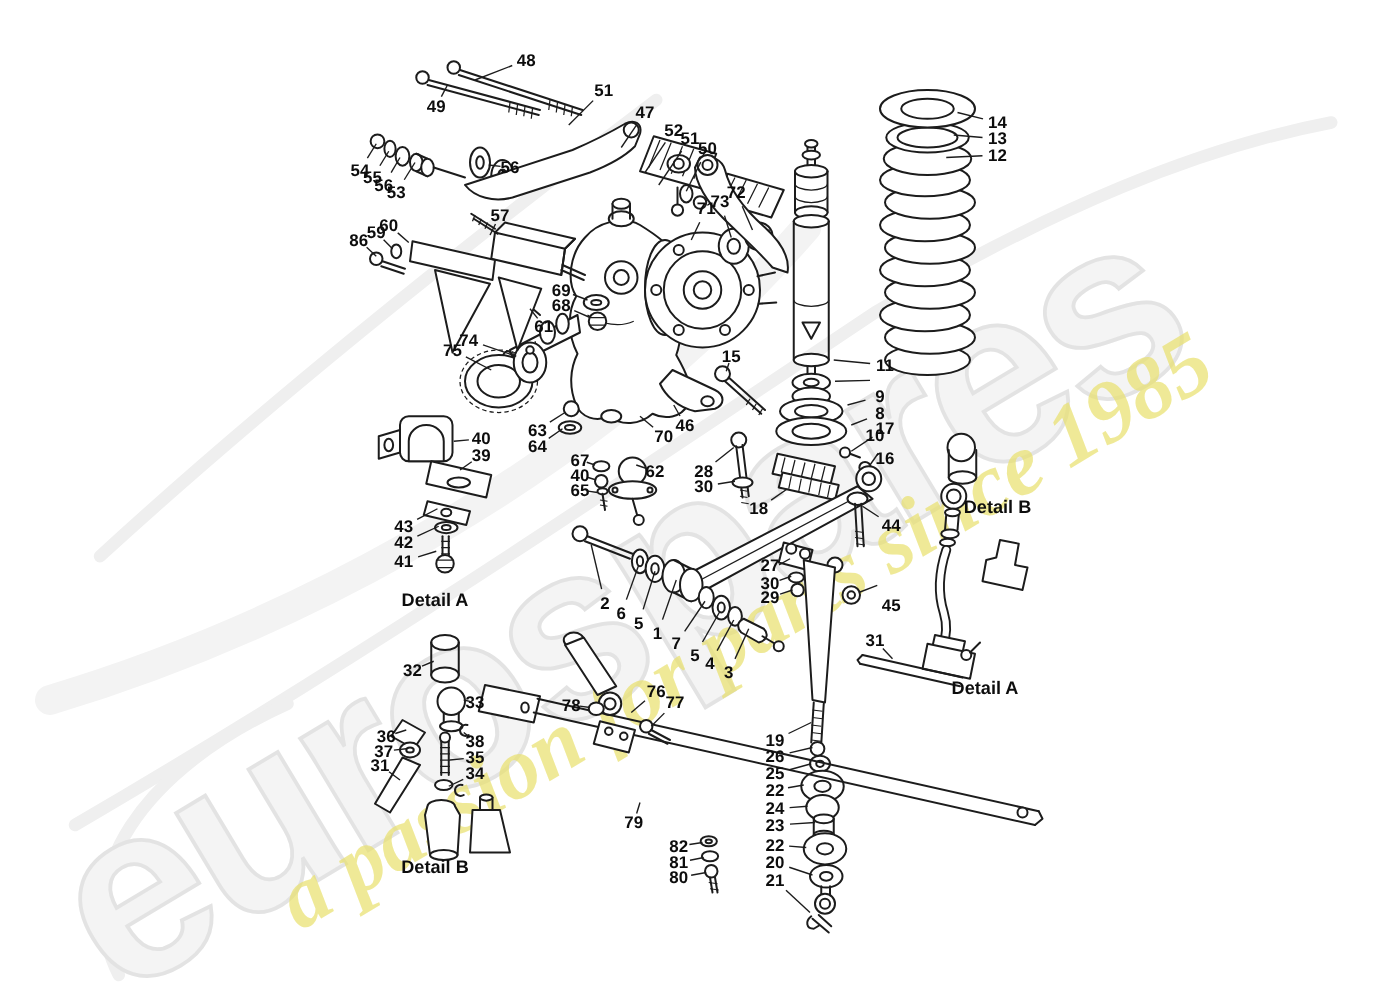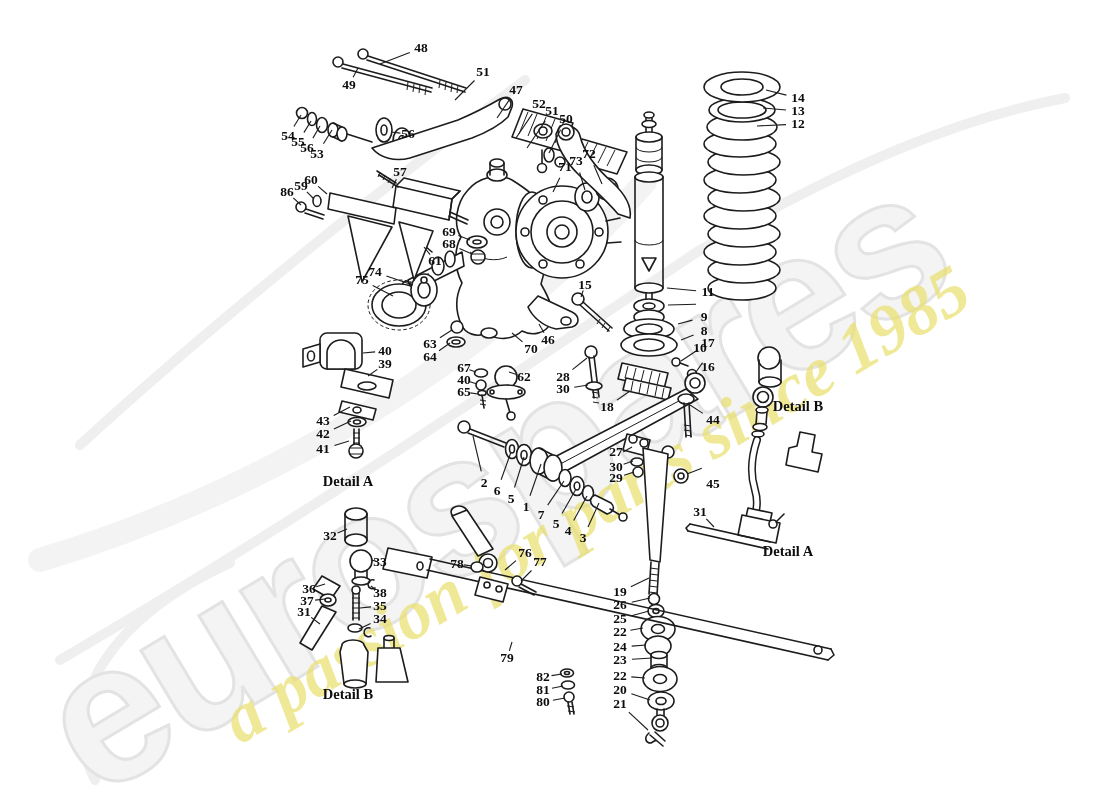--- a/index.html
+++ b/index.html
@@ -10,21 +10,21 @@
   .fw{fill:#ffffff;stroke:#1c1c1c;stroke-width:1.6;stroke-linejoin:round;}
   .thin{fill:none;stroke:#1c1c1c;stroke-width:1;}
   .rod{fill:none;stroke:#1c1c1c;stroke-width:8;stroke-linecap:round;}
   .rodcore{fill:none;stroke:#ffffff;stroke-width:5;stroke-linecap:round;}
   .wm-brand{font-family:"Liberation Sans",sans-serif;font-weight:bold;
             font-size:198px;letter-spacing:-6px;fill:#f4f4f4;stroke:#e3e3e3;stroke-width:3px;}
   .wm-tag{font-family:"Liberation Serif",serif;font-weight:bold;font-style:italic;
           font-size:70px;fill:#e9e170;opacity:.72;}
   .swoosh{fill:none;stroke:#efefef;stroke-width:10;stroke-linecap:round;}
   .swoosh2{fill:none;stroke:#f3f3f3;stroke-width:24;stroke-linecap:round;}
-  #labels{position:absolute;left:0;top:0;width:932px;height:800px;pointer-events:none;font-family:Liberation Serif, serif;}
+  #labels{position:absolute;left:0;top:0;width:932px;height:800px;pointer-events:none;}
   .callout{position:absolute;transform:translate(-50%,-50%);font-weight:bold;
            font-size:13.5px;color:#0d0d0d;white-space:nowrap;}
   .detail{position:absolute;transform:translate(-50%,-50%);font-weight:bold;
           font-size:14.5px;color:#0d0d0d;white-space:nowrap;}
 </style>
 </head>
 <body>
 
 <div id="stage">
 

